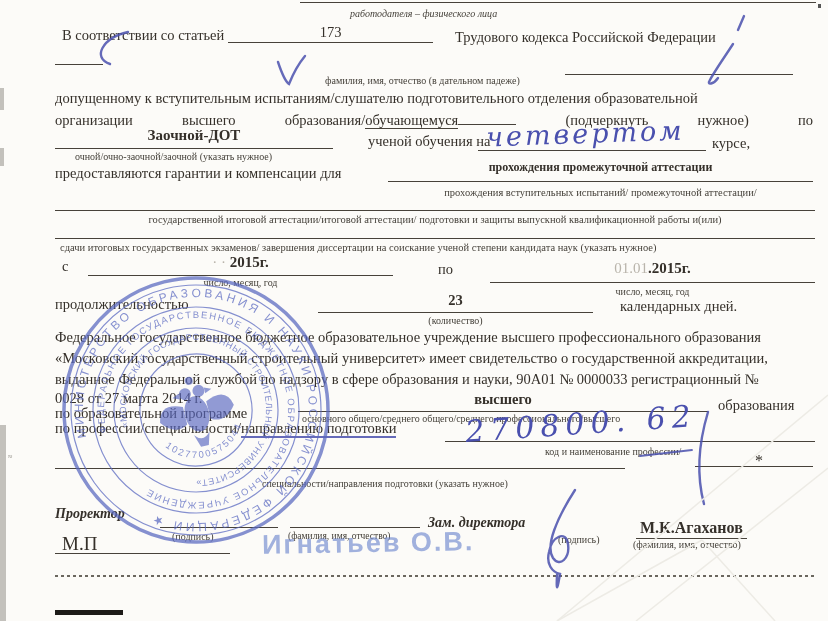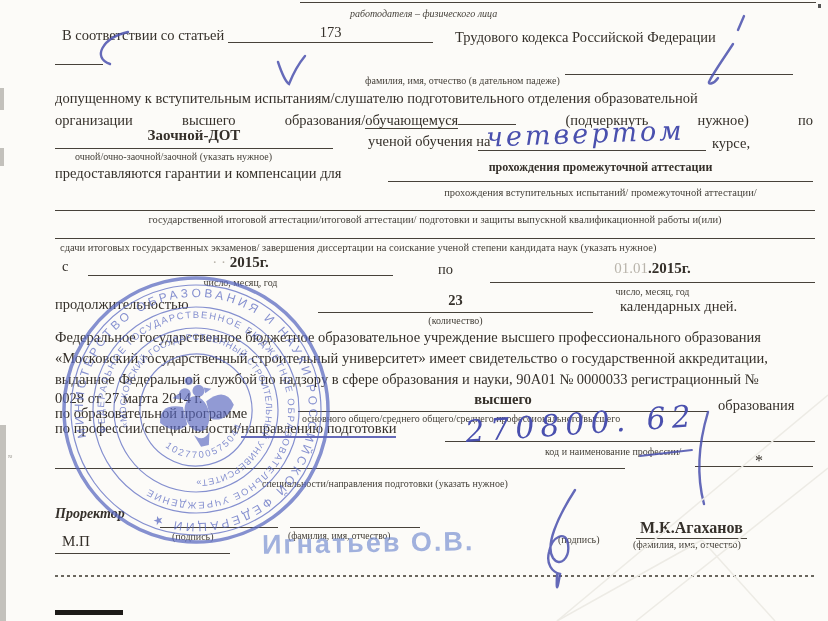--- a/index.html
+++ b/index.html
@@ -36,21 +36,21 @@
   <div class="abs cap" style="left:350px;top:8px;font-style:italic;">работодателя – физического лица</div>
 
   <div class="abs t" style="left:62px;top:27px;">В соответствии со статьей</div>
   <div class="abs vline t" style="left:228px;top:24px;width:205px;height:18px;">
     <span>173</span>
   </div>
   <div class="abs t" style="left:455px;top:29px;">Трудового кодекса Российской Федерации</div>
 
   <div class="abs rule" style="left:55px;top:64px;width:48px;"></div>
   <div class="abs rule" style="left:565px;top:74px;width:228px;"></div>
-  <div class="abs cap" style="left:325px;top:75px;margin-left:40px;">фамилия, имя, отчество (в дательном падеже)</div>
+  <div class="abs cap" style="left:325px;top:75px;">фамилия, имя, отчество (в дательном падеже)</div>
 
   <div class="abs t jline" style="left:55px;top:88px;width:758px;">допущенному к вступительным испытаниям/слушателю подготовительного отделения образовательной</div>
   <div class="abs t flexj" style="left:55px;top:110px;width:758px;">
     <span>организации</span>
     <span>высшего</span>
     <span><span>образования/</span><span class="w-ul">обучающемуся</span><span class="ext"></span></span>
     <span>(подчеркнуть</span>
     <span>нужное)</span>
     <span>по</span>
   </div>
@@ -114,29 +114,30 @@
   <div class="abs rule" style="left:445px;top:441px;width:370px;"></div>
   <div class="abs hw" style="left:465px;top:406px;font-size:30px;letter-spacing:6px;transform:rotate(-4deg);">270800. 62</div>
   <div class="abs cap" style="left:545px;top:446px;">код и наименование профессии/</div>
 
   <div class="abs rule" style="left:55px;top:468px;width:570px;"></div>
   <div class="abs rule" style="left:695px;top:466px;width:118px;"></div>
   <div class="abs t" style="left:755px;top:452px;font-size:16px;">*</div>
   <div class="abs cap" style="left:262px;top:478px;">специальности/направления подготовки (указать нужное)</div>
 
   <div class="abs sigtitle" style="left:55px;top:506px;">Проректор</div>
-  <div class="abs t" style="left:62px;top:533px;font-size:15px;">М.П</div>
+  <div class="abs t" style="left:62px;top:533px;font-size:19px;">М.П</div>
   <div class="abs rule" style="left:55px;top:553px;width:175px;border-top-width:1.6px;"></div>
 
   <div class="abs rule" style="left:160px;top:527px;width:118px;"></div>
   <div class="abs cap" style="left:172px;top:531px;">(подпись)</div>
 
   <div class="abs rule" style="left:290px;top:527px;width:130px;"></div>
   <div class="abs cap" style="left:288px;top:531px;font-size:9.5px;">(фамилия, имя, отчество)</div>
 
+  <div class="abs sigtitle" style="left:428px;top:515px;">Зам. директора</div>
   <div class="abs cap" style="left:558px;top:534px;">(подпись)</div>
   <div class="abs t b" style="left:636px;top:519px;font-size:16px;border-bottom:1.6px solid #47423a;padding:0 4px 1px 4px;">М.К.Агаханов</div>
   <div class="abs cap" style="left:633px;top:539px;">(фамилия, имя, отчество)</div>
 
   <div class="abs ghost" style="left:262px;top:528px;font-size:27px;transform:rotate(-1deg);">Игнатьев О.В.</div>
 
   <div class="abs tear" style="left:55px;top:575px;width:762px;"></div>
   <div class="abs cap" style="left:55px;top:583px;margin-top:40px;">линия отрыва</div>
   <div class="abs" style="left:55px;top:610px;width:68px;height:5px;background:#1d1b18;"></div>
 

